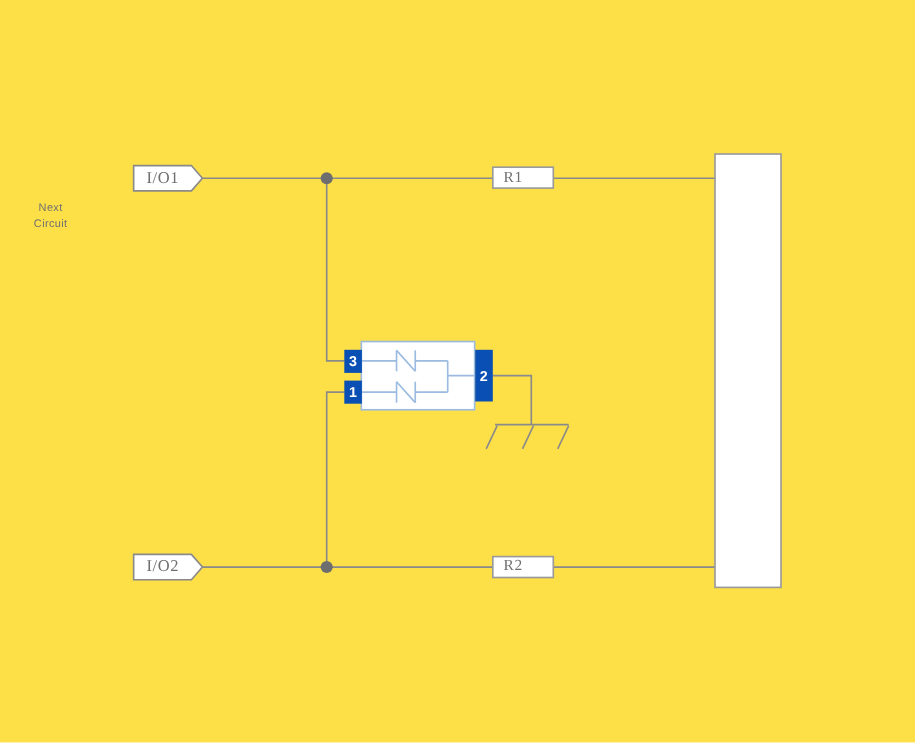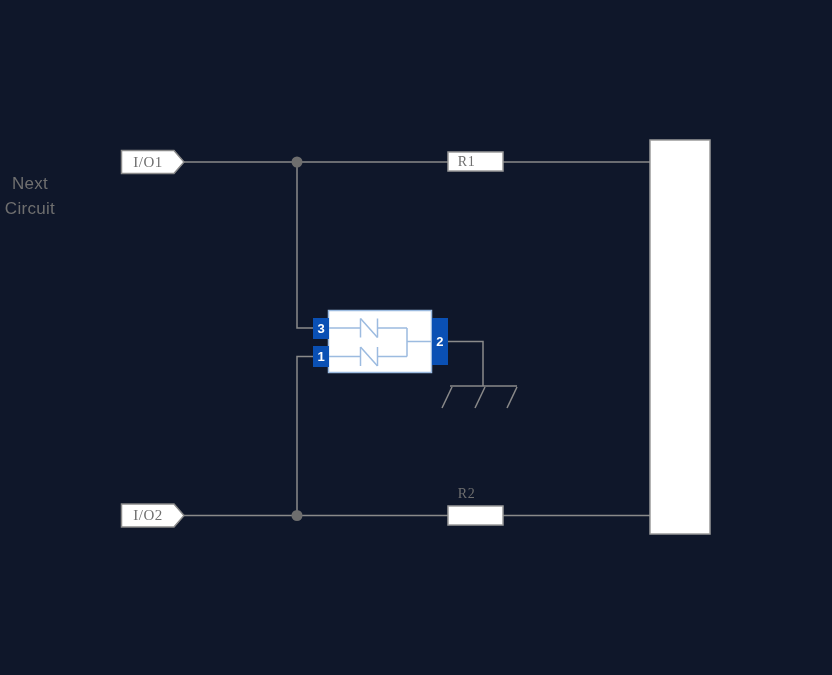--- a/index.html
+++ b/index.html
@@ -1,19 +1,19 @@
 <!DOCTYPE html>
 <html style="--wire: #8a8a8a; --box-border: #9a9a9a; --text-gray: #6f6f6f; --junction: #6e6e6e; --component-outline: #9cbbe0; --pin-fill: #0a50b4; --pin-text: #ffffff; --title-blue: #1566c4;"><head>
 <meta charset="utf-8">
 <style>
   html,body{margin:0;padding:0;background:#fff;}
   .canvas{
     position:relative;
     width:832px;height:675px;
-    background:#0f172a;
+    background:#fde047;
     overflow:hidden;
     font-family:"Liberation Sans", sans-serif;
   }
   .canvas svg{position:absolute;left:0;top:0;}
 
   
   .wire{stroke:var(--wire,#8a8a8a);stroke-width:1.5;fill:none;}
   .junction{fill:var(--junction,#6e6e6e);stroke:none;}
   .tag{fill:#ffffff;stroke:var(--wire,#8a8a8a);stroke-width:1.5;}
   .shape-box{fill:#ffffff;stroke:var(--box-border,#9a9a9a);stroke-width:1.5;}
@@ -28,22 +28,23 @@
     font-size:15px;color:var(--text-gray,#6f6f6f);letter-spacing:0.5px;
   }
   .res-text{
     left:448px;width:37px;height:19px;
     font-family:"Liberation Serif", serif;
     font-size:14px;color:var(--text-gray,#6f6f6f);letter-spacing:0.5px;
   }
   .next-box-text{
     left:650px;top:140px;width:60px;height:394px;
     display:flex;flex-direction:column;align-items:center;justify-content:center;
-    font-size:17px;line-height:1.45;color:var(--text-gray,#6f6f6f);
+    font-size:10px;line-height:1.45;color:var(--text-gray,#6f6f6f);
     letter-spacing:0.3px;
+    padding-left:16px;
   }
   .part-title{
     position:absolute;left:319px;top:271px;
     font-size:25px;font-weight:600;letter-spacing:0.5px;
     color:var(--title-blue,#1566c4);
   }
   .pin{
     position:absolute;display:flex;align-items:center;justify-content:center;
     background:var(--pin-fill,#0a50b4);color:var(--pin-text,#ffffff);
     font-size:13px;font-weight:600;
@@ -101,21 +102,21 @@
 
     <path class="comp-line" d="M407,328 V356.5 M407,341.5 H431.5"></path>
   </svg>
 
   <div class="lbl tag-text" style="top:150px;">I/O1</div>
 
   <div class="lbl tag-text" style="top:503.5px;">I/O2</div>
 
   <div class="lbl res-text" style="top:152px;">R1</div>
 
-  <div class="lbl res-text" style="top:484px;">R2</div>
+  <div class="lbl res-text" style="top:505px;">R2</div>
 
   <div class="next-box-text">
     <span>Next</span>
     <span>Circuit</span>
   </div>
 
 
   <div class="pin pin-3">3</div>
   <div class="pin pin-1">1</div>
   <div class="pin pin-2">2</div>

